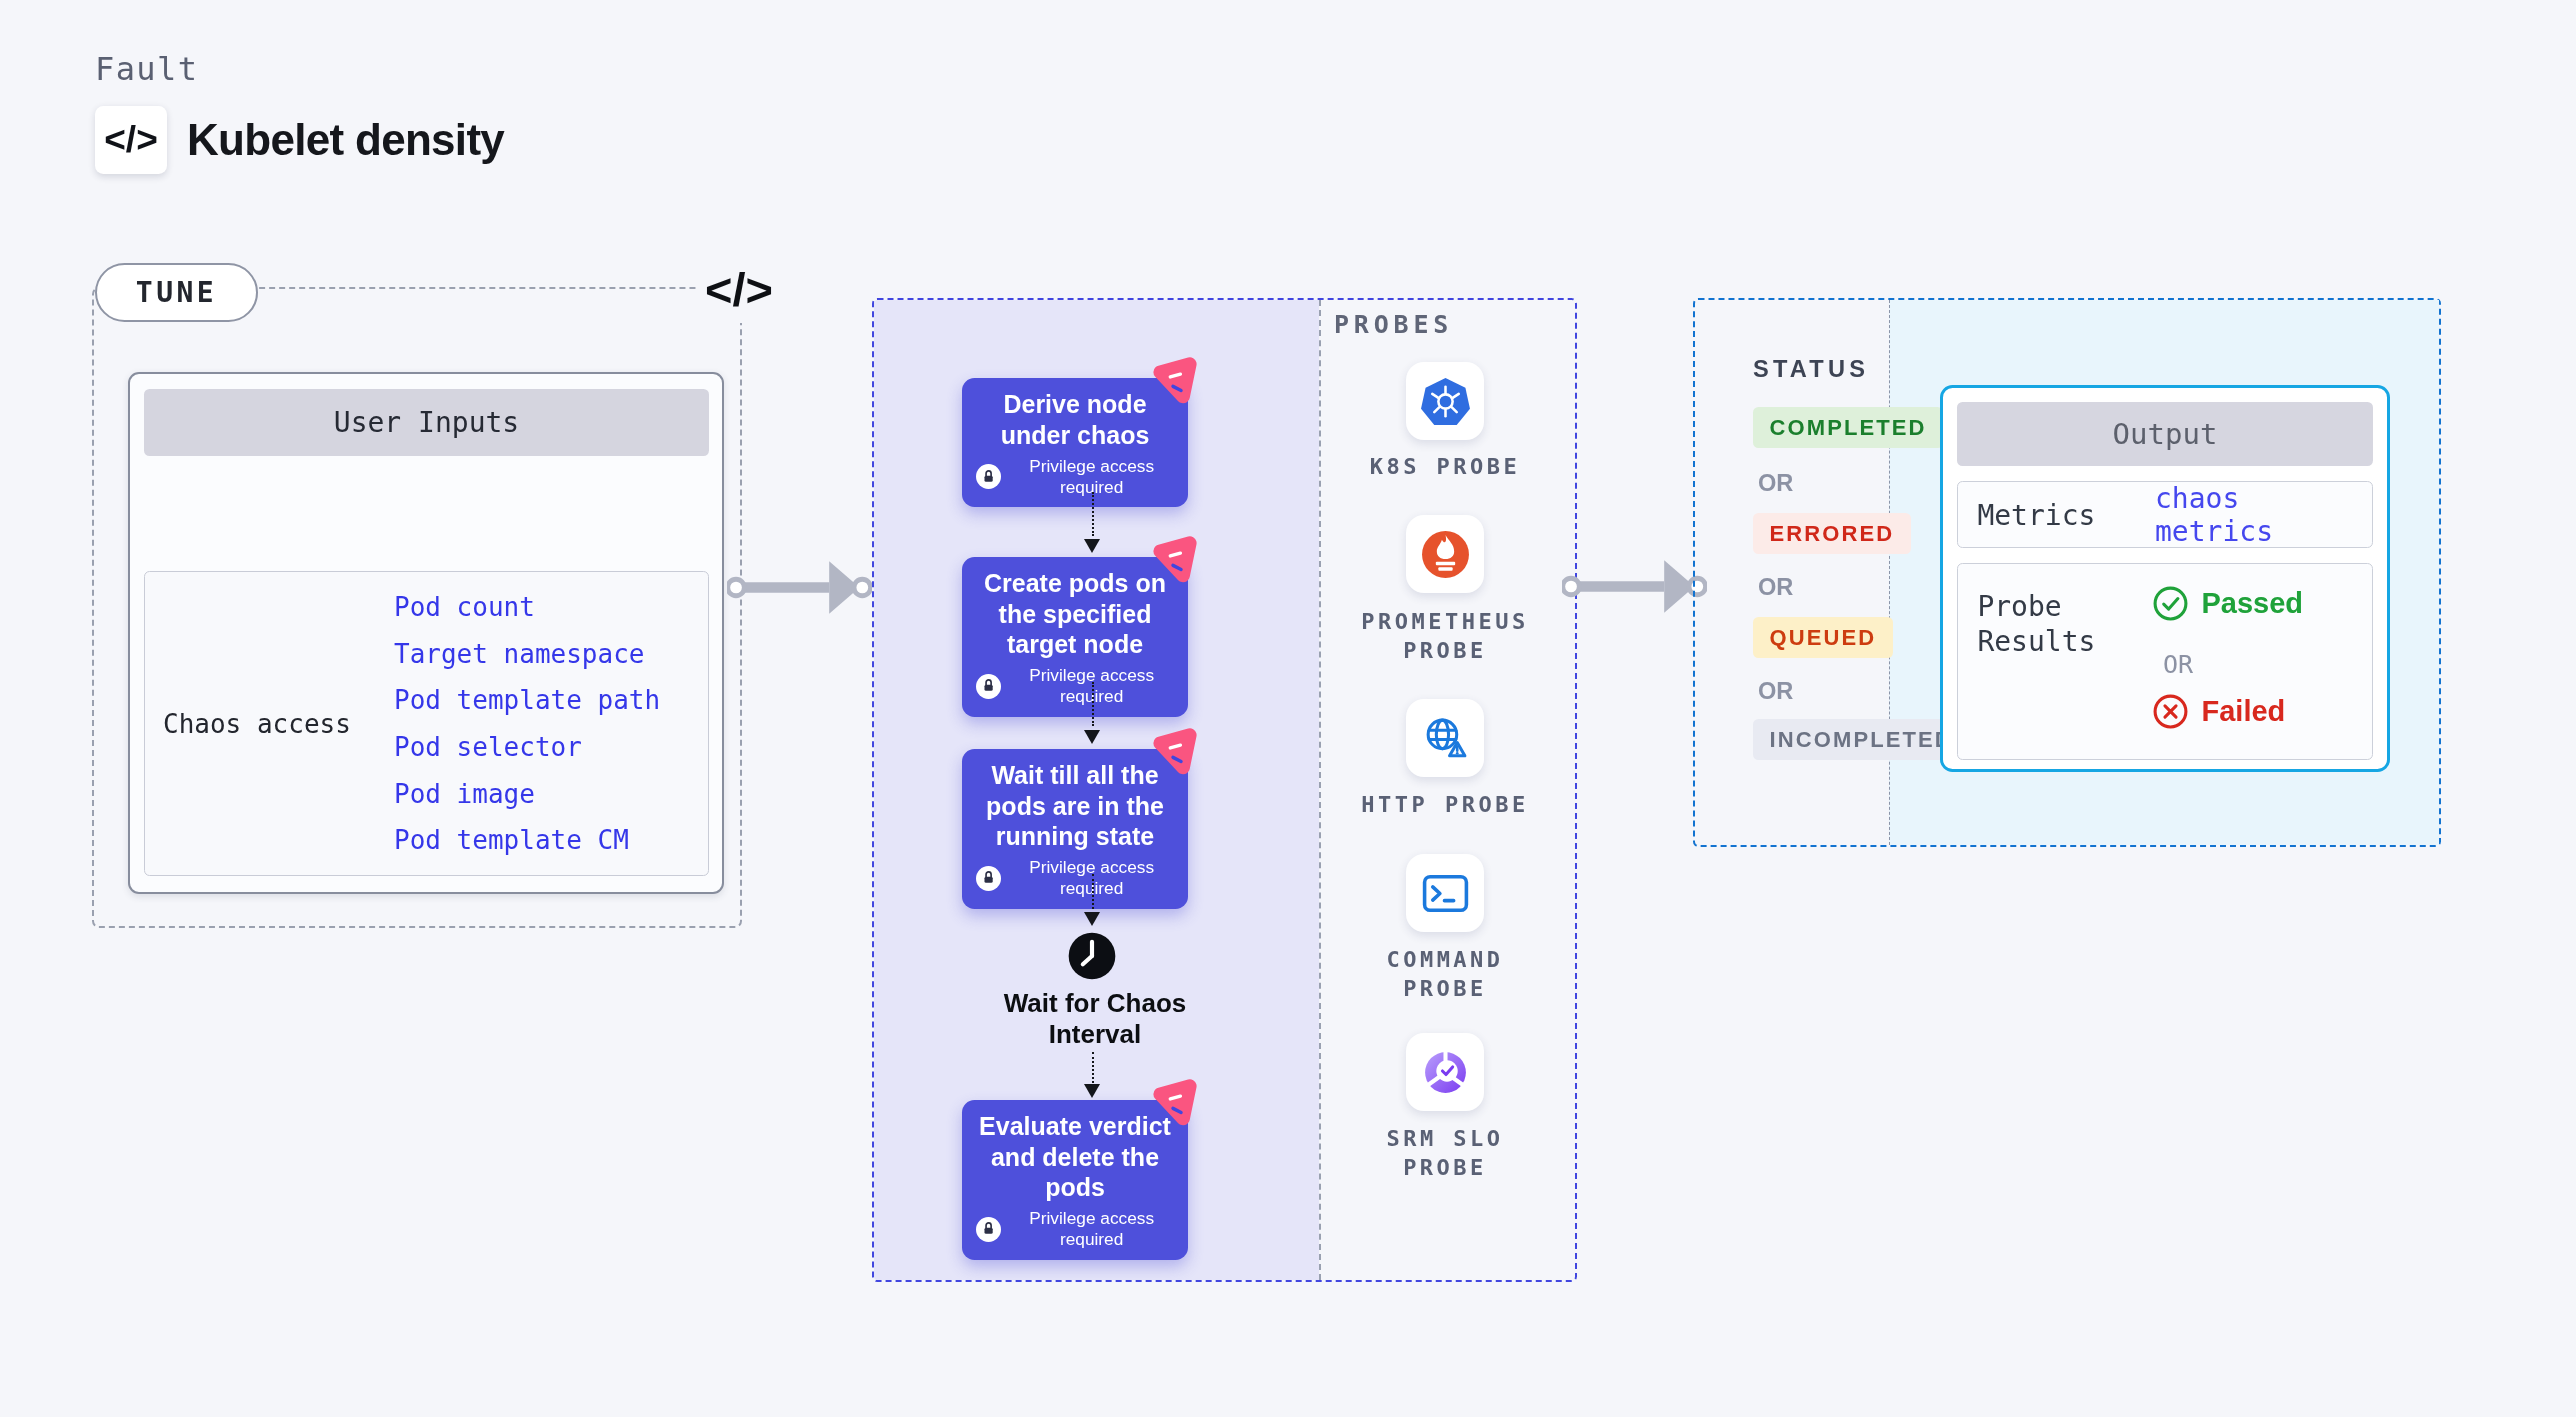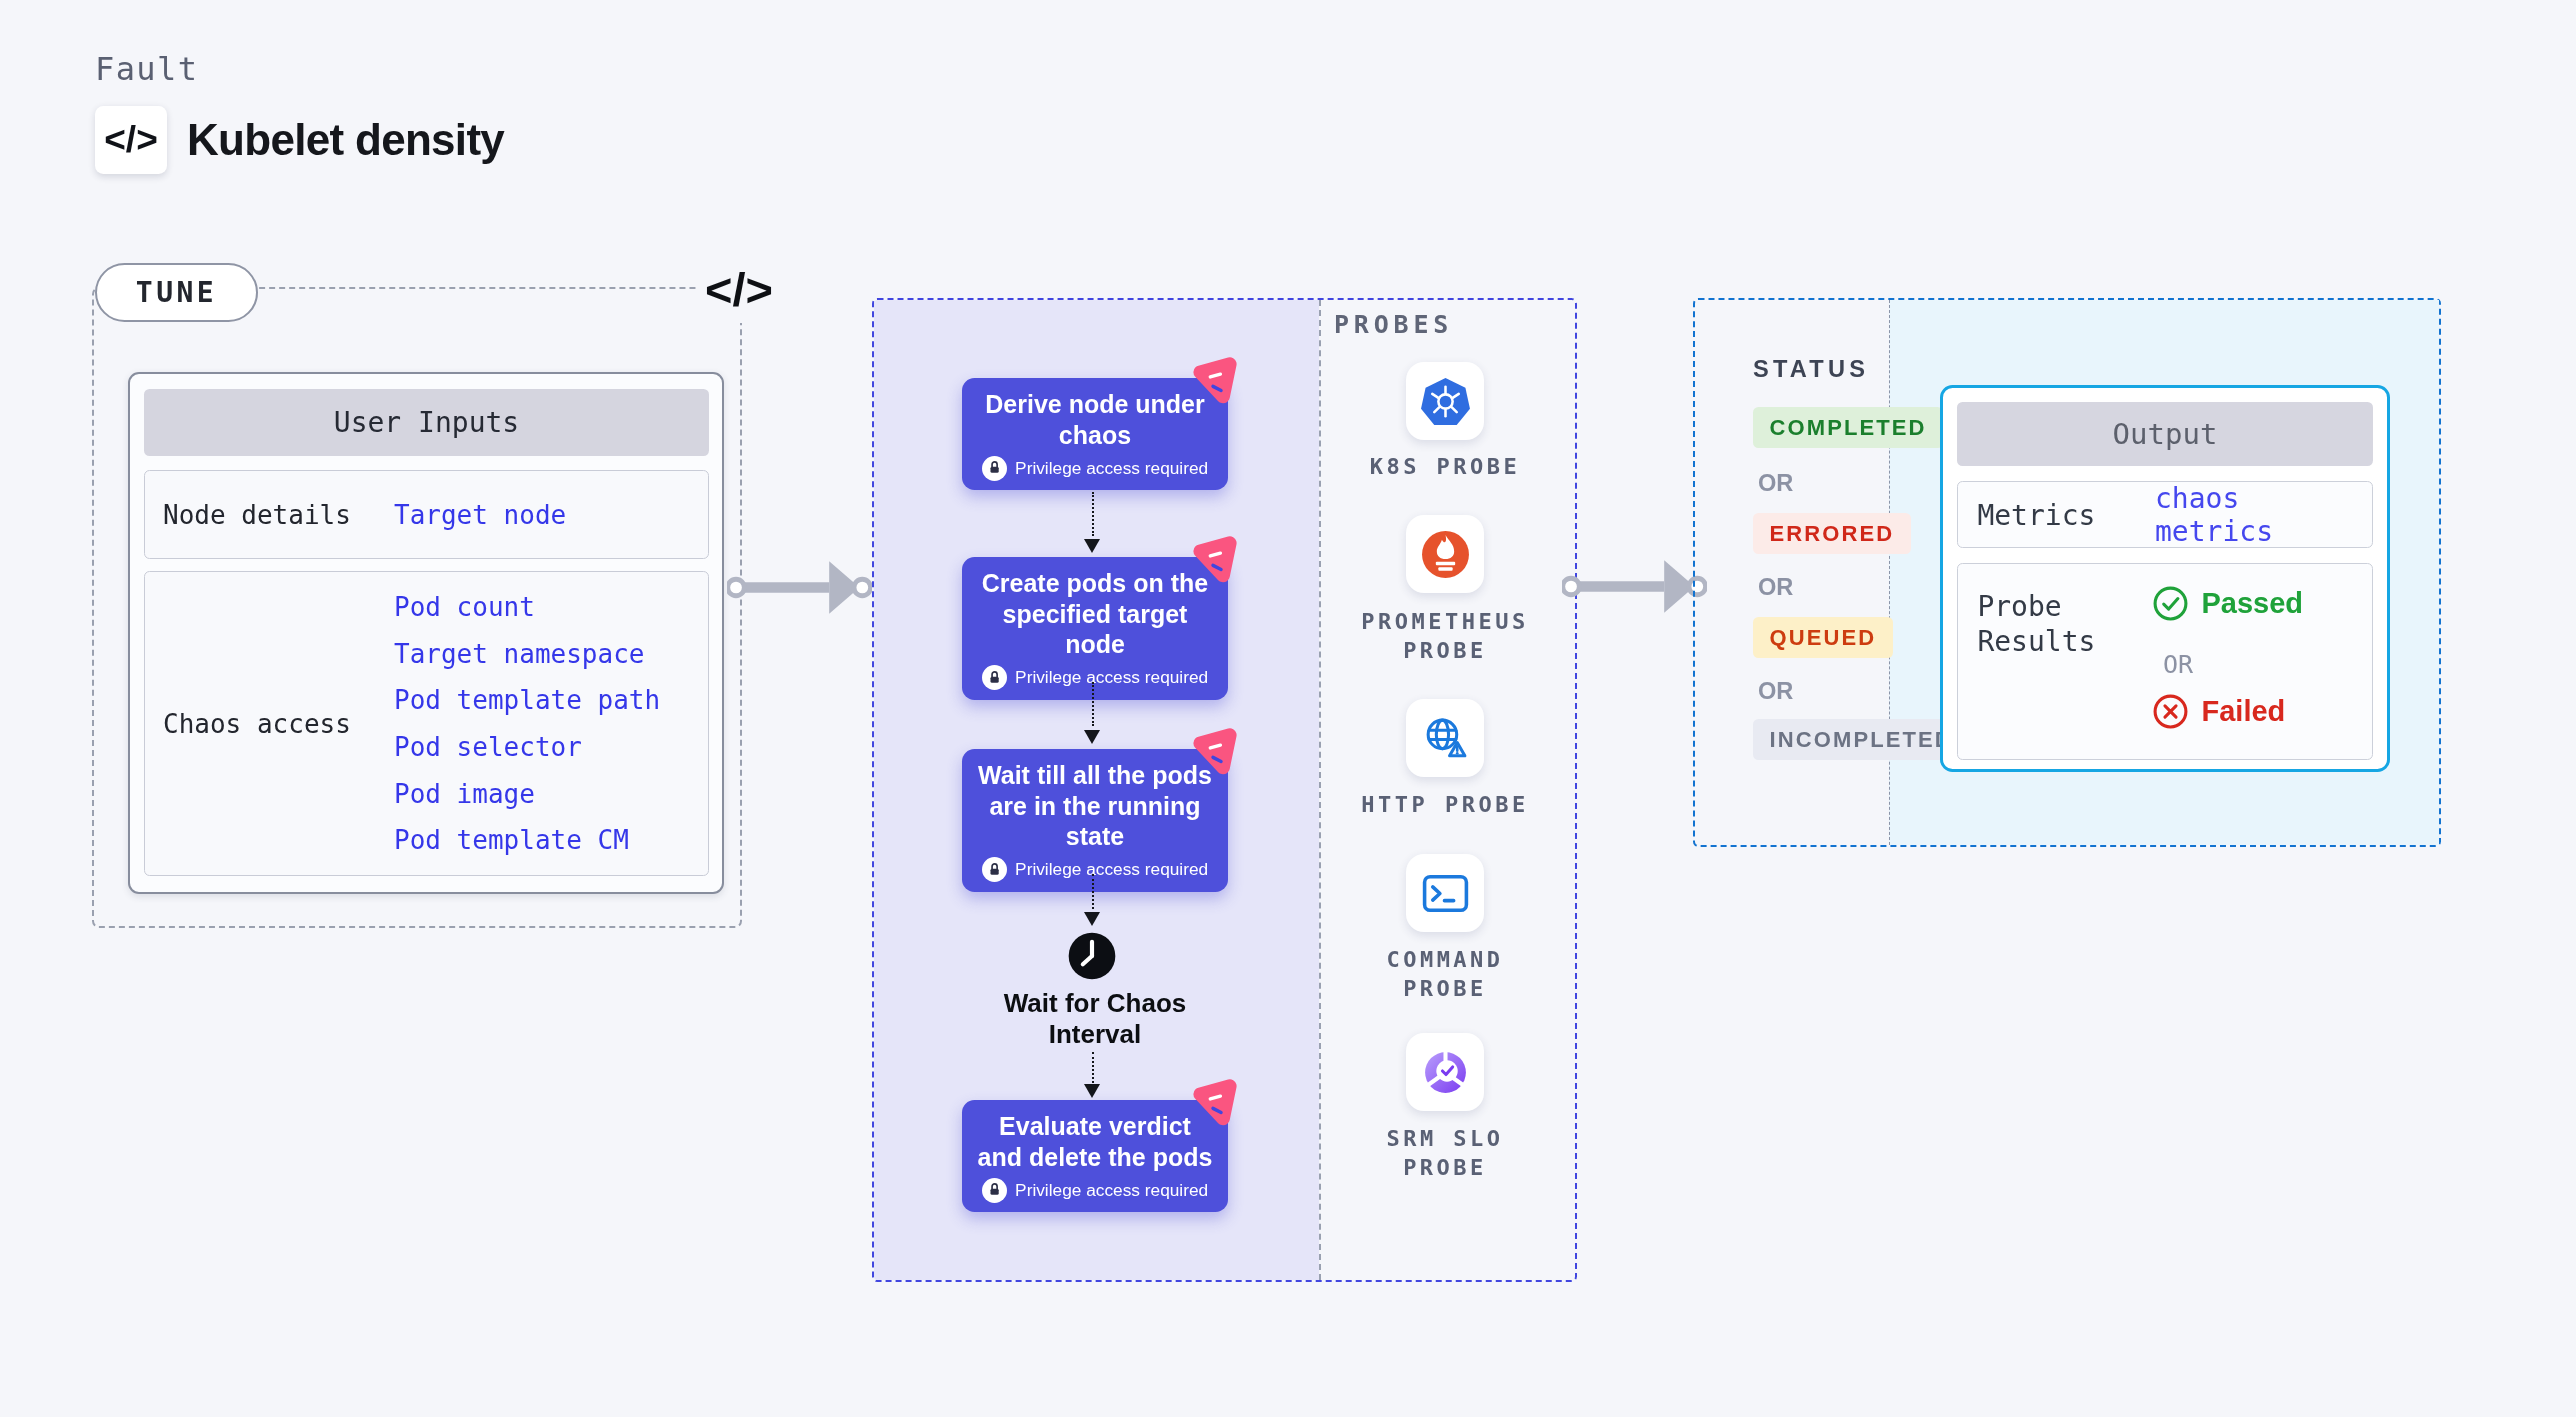--- a/index.html
+++ b/index.html
@@ -41,21 +41,21 @@
   .arrow1{left:727px;top:553px;}
   .arrow2{left:1562px;top:552px;}
 
   
   .panel-exec{left:872px;top:298px;width:701px;height:980px;border:2.8px dashed #4146df;border-radius:5.5px;overflow:hidden;}
   .exec-lavender{position:absolute;left:0;top:0;bottom:0;width:445px;background:#e5e5f9;}
   .exec-divider{position:absolute;left:445px;top:0;bottom:0;border-left:2.1px dashed #9aa1b1;}
   .pill-exec{left:874px;top:265px;width:252px;height:65px;background:#ffffff;border:2.8px solid #4146df;
       border-radius:33px;font-size:29px;letter-spacing:4.8px;color:#3a3de2;}
 
-  .step{position:absolute;left:962px;width:266px;box-sizing:border-box;background:#4e50db;border-radius:12.5px;
+  .step{position:absolute;left:962px;width:226px;box-sizing:border-box;background:#4e50db;border-radius:12.5px;
       box-shadow:0 7px 15.2px rgba(70,72,210,.32);color:#ffffff;text-align:center;
       font-family:"Liberation Sans",sans-serif;padding:11px 14px 9.7px;}
   .step-text{font-weight:bold;font-size:25px;line-height:30.5px;}
   .priv{display:flex;align-items:center;justify-content:center;gap:8.3px;margin-top:5.5px;}
   .priv-ic{width:25px;height:25px;border-radius:50%;background:#ffffff;display:flex;align-items:center;justify-content:center;flex:0 0 auto;}
   .priv-txt{font-size:17.3px;color:#ffffff;}
   .chaos-badge{position:absolute;right:-14px;top:-22px;width:54px;height:54px;}
 
   .vline{position:absolute;left:1092px;border-left:2.8px dotted #14161b;}
   .vhead{position:absolute;left:1084px;width:0;height:0;border-left:8.3px solid transparent;
@@ -116,24 +116,20 @@
     <span>&lt;/&gt;</span>
   </div>
   <div class="abs page-title">Kubelet density</div>
 
   <div class="abs panel-tune"></div>
   <div class="pill pill-tune">TUNE</div>
   <div class="abs flexc code-corner">&lt;/&gt;</div>
 
   <div class="abs ui-card">
     <div class="abs flexc ui-head">User Inputs</div>
-    <div class="ui-row ui-row1">
-      <span class="row-label">Node details</span>
-      <span class="link row1-link">Target node</span>
-    </div>
     <div class="ui-row ui-row2">
       <span class="row-label">Chaos access</span>
       <div class="links-col">
         <span class="link">Pod count</span>
         <span class="link">Target namespace</span>
         <span class="link">Pod template path</span>
         <span class="link">Pod selector</span>
         <span class="link">Pod image</span>
         <span class="link">Pod template CM</span>
       </div>

